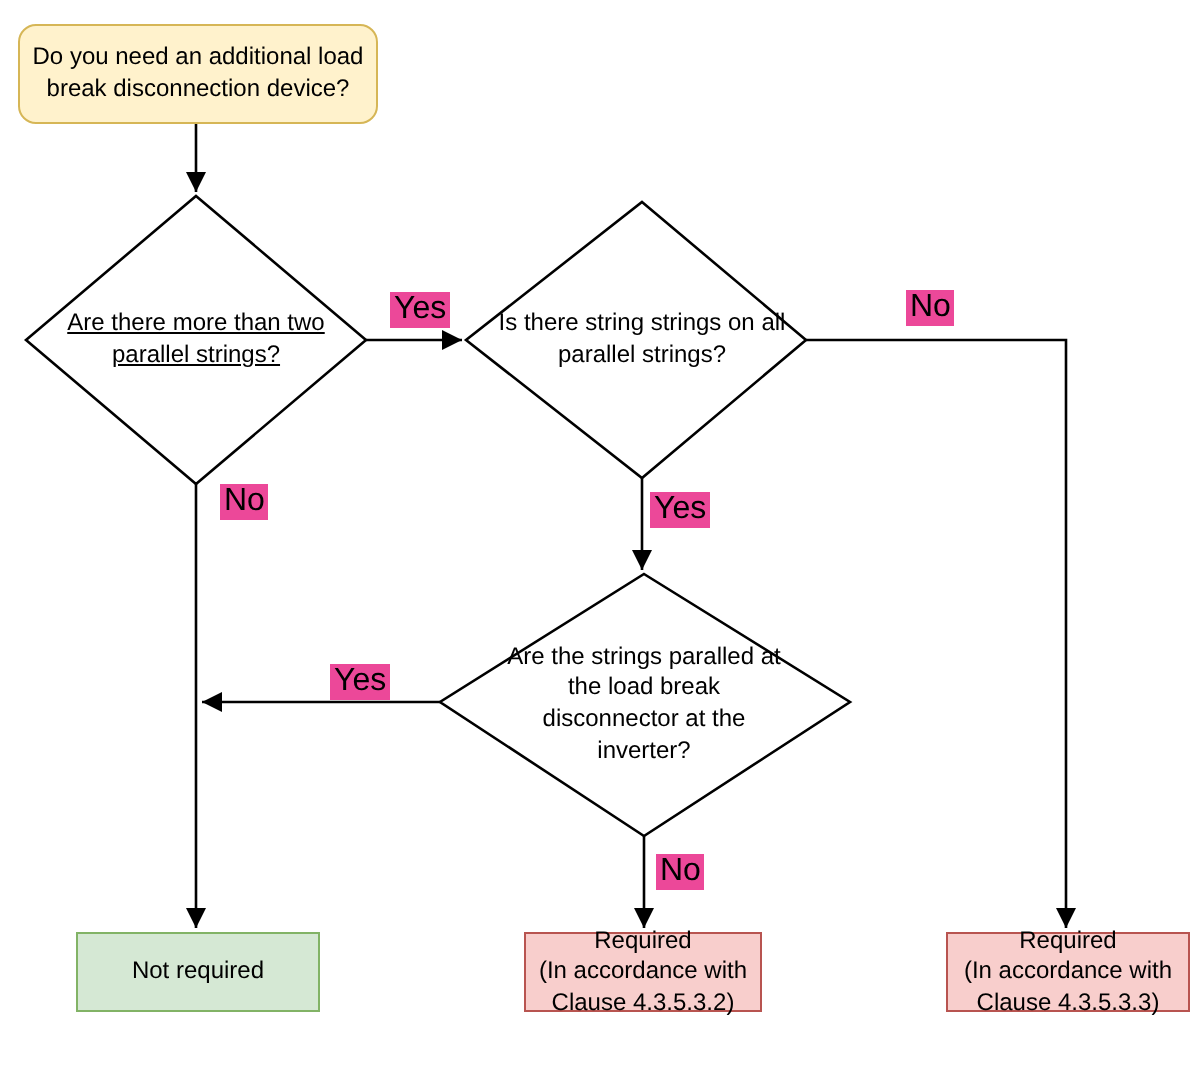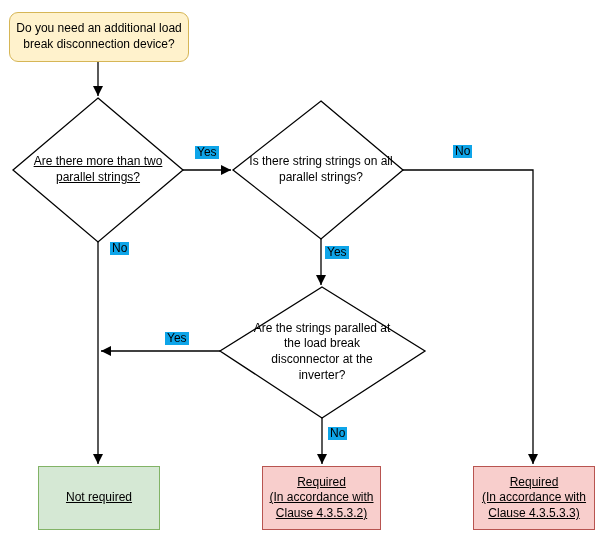--- a/index.html
+++ b/index.html
@@ -41,43 +41,42 @@
   }
   .node.decision-text {
     background: transparent;
     border: none;
   }
   .node.d1 { left: 18px;  top: 144px; width: 160px; height: 52px; text-decoration: underline; }
   .node.d2 { left: 236px; top: 144px; width: 170px; height: 52px; }
   .node.d3 { left: 237px; top: 320px; width: 170px; height: 64px; }
   .node.outcome {
     top: 466px;
-    height: 64px;
-    text-decoration: underline;
+    height: 40px;
   }
   .node.green {
     left: 38px; width: 122px;
     background: #d5e8d4;
     border: 1px solid #82b366;
   }
   .node.pink1 {
     left: 262px; width: 119px;
     background: #f8cecc;
     border: 1px solid #b85450;
   }
   .node.pink2 {
     left: 473px; width: 122px;
     background: #f8cecc;
     border: 1px solid #b85450;
   }
   .edge-label {
     position: absolute;
-    font-size: 12px;
+    font-size: 16px;
     color: #000000;
-    background: #0ea5e9;
+    background: #ec4899;
     padding: 0 2px;
     line-height: 1.1;
   }
   .lbl-d1-yes { left: 195px; top: 146px; }
   .lbl-d1-no  { left: 110px; top: 242px; }
   .lbl-d2-yes { left: 325px; top: 246px; }
   .lbl-d2-no  { left: 453px; top: 145px; }
   .lbl-d3-yes { left: 165px; top: 332px; }
   .lbl-d3-no  { left: 328px; top: 427px; }
 </style>

